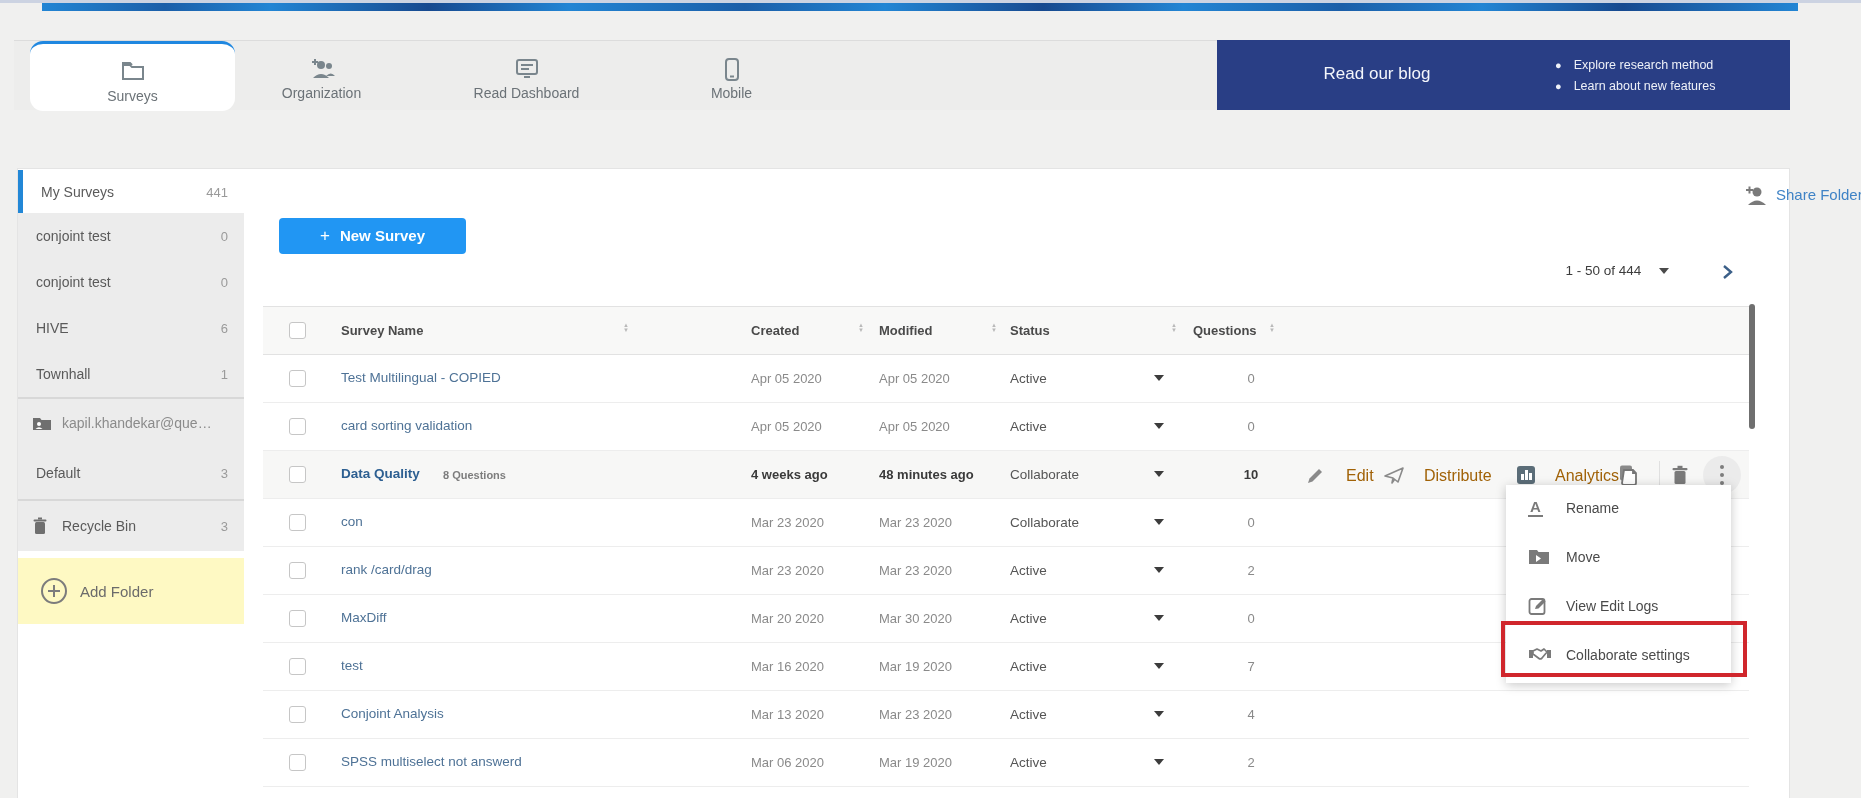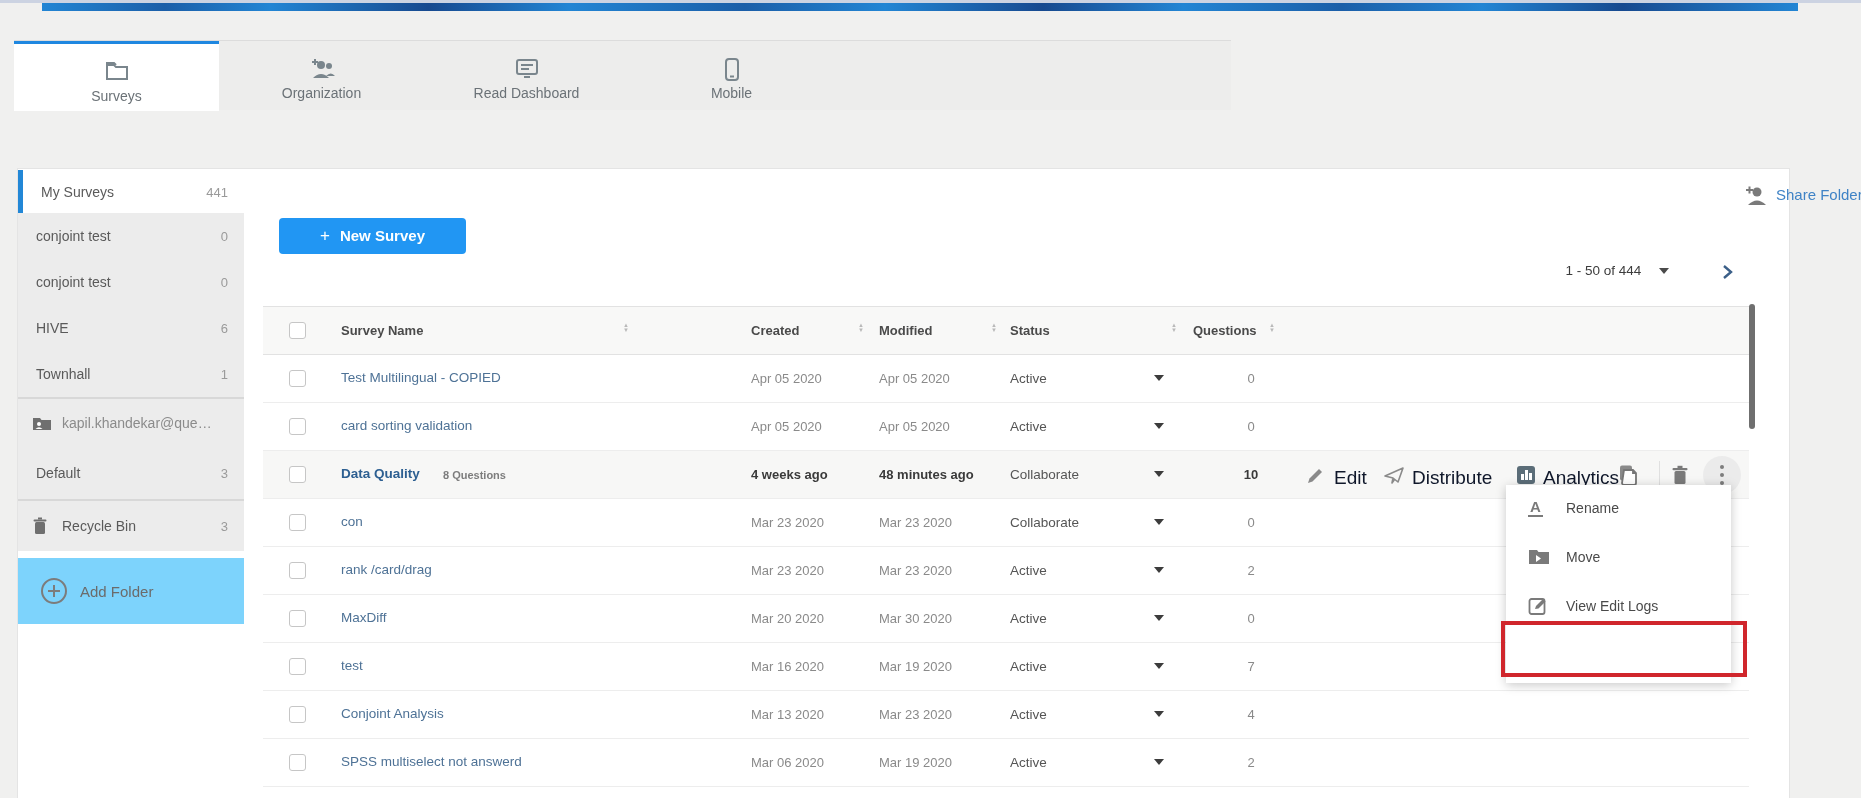--- a/index.html
+++ b/index.html
@@ -31,21 +31,21 @@
 
   
   .side-item { position:absolute; left:0; width:226px; font-size:14px; color:#5a5a5a; cursor:pointer; }
   .side-item .lbl { position:absolute; left:18px; top:50%; transform:translateY(-50%); white-space:nowrap; }
   .side-item .cnt { position:absolute; right:16px; top:50%; transform:translateY(-50%); font-size:13px; color:#9a9a9a; }
   .side-item.gray { background:#ececec; }
   .side-item.active { background:#ffffff; border-left:5px solid #2287d6; }
   .side-divider { position:absolute; left:0; width:226px; height:2px; background:#d8d8d8; }
   .side-item .ficon { position:absolute; left:14px; top:50%; transform:translateY(-50%); }
   .side-item.with-icon .lbl { left:44px; color:#8b8b8b; }
-  #add-folder { background:#7dd3fc; }
+  #add-folder { background:#fef9c3; }
   #add-folder .lbl { left:62px; color:#6b6b6b; font-size:15px; }
 
   
   #share-folder { right:45px; top:14px; height:26px; cursor:pointer; }
   #share-folder .sf-label { position:absolute; left:32px; top:3px; font-size:15px; color:#3f83c6; white-space:nowrap; }
   #new-survey { left:261px; top:49px; width:187px; height:36px; background:#2196f3; border:none; border-radius:4px;
     color:#fff; font-size:15px; font-weight:bold; cursor:pointer; font-family:"Liberation Sans",sans-serif; }
   #new-survey .plus { font-weight:normal; font-size:17px; margin-right:10px; }
   #pagination { top:94px; right:120px; height:20px; font-size:13.5px; color:#3c3c3c; cursor:pointer; }
   .caret-down { display:inline-block; width:0; height:0; border-left:5px solid transparent; border-right:5px solid transparent; border-top:6px solid #4a4a4a; vertical-align:middle; }
@@ -63,21 +63,21 @@
   .name-link { position:absolute; top:15px; font-size:13.5px; color:#4e7296; cursor:pointer; text-decoration:none; }
   .trow.hl .name-link { font-weight:bold; color:#2d5f91; }
   .badge { position:absolute; top:18px; font-size:11px; color:#7d7d7d; font-weight:bold;text-align:right; }
   .status-cell { position:absolute; top:16px; font-size:13.5px; color:#555; }
   .s-caret { position:absolute; top:20px; width:0; height:0; border-left:5px solid transparent; border-right:5px solid transparent; border-top:6px solid #3c3c3c; cursor:pointer; }
   .resp { position:absolute; top:16px; width:60px; text-align:center; font-size:13px; color:#8a8a8a; }
   .trow.hl .cell, .trow.hl .resp { color:#3a3a3a; font-weight:bold; }
   .trow.hl .status-cell { color:#555; font-weight:normal; }
 
   
-  .act-label { position:absolute; top:16px; font-size:19px; color:#0f172a; cursor:pointer; }
+  .act-label { position:absolute; top:16px; font-size:16px; color:#a16207; cursor:pointer;margin-left:12px; }
   .act-icon { position:absolute; top:14px; cursor:pointer; }
   #analytics-chip { position:absolute; top:15px; width:18px; height:18px; background:#5b6d78; border-radius:3px; cursor:pointer; }
   #analytics-chip i { position:absolute; bottom:4px; width:3px; background:#fff; }
   .vdivider { position:absolute; top:10px; width:1px; height:28px; background:#e0e0e0; }
   #dots-btn { position:absolute; top:5px; width:38px; height:38px; border-radius:50%; background:#ebebeb; cursor:pointer; }
   #dots-btn b { position:absolute; left:17px; width:4px; height:4px; border-radius:50%; background:#7d7d7d; }
 
   
   #ctx-menu { left:1488px; top:316px; width:225px; height:198px; background:#fff; box-shadow:0 2px 10px rgba(0,0,0,.22); }
   .menu-item { position:absolute; left:0; width:225px; height:49px; cursor:pointer; }
@@ -93,21 +93,21 @@
 </style>
 </head>
 <body>
 
 <div id="screen">
 
   <div id="top-sliver" class="abs"></div>
   <div id="top-blue-bar" class="abs"></div>
 
   <div id="tabstrip" class="abs">
-    <div class="tab active" style="left:0;">
+    <div class="tab active" style="left:16px;border-radius:13px;">
       <div class="ticon">
         <svg width="24" height="20" viewBox="0 0 24 20" style="margin:0 auto">
             <path d="M2 4 h7 l2 2 h11 v12 h-20 z M2 4 v-2 h7 l2 2" fill="none" stroke="#7a868d" stroke-width="2"></path>
           </svg>
       </div>
       <div class="tlabel">Surveys</div>
     </div>
     <div class="tab" style="left:205px;">
       <div class="ticon">
         <svg width="28" height="22" viewBox="0 0 28 22" style="margin:0 auto">
@@ -134,20 +134,25 @@
       <div class="ticon">
         <svg width="16" height="24" viewBox="0 0 16 24" style="margin:0 auto">
             <rect x="2" y="1" width="12" height="21" rx="3" fill="none" stroke="#7a868d" stroke-width="2"></rect>
             <path d="M6 18.5 h4" stroke="#7a868d" stroke-width="2"></path>
           </svg>
       </div>
       <div class="tlabel">Mobile</div>
     </div>
   </div>
 
+  <div id="banner" class="abs">
+    <div id="banner-title">Read our blog</div>
+    <div class="banner-bullet" style="top:18px;"><span class="dot">●</span><span>Explore research method</span></div>
+    <div class="banner-bullet" style="top:39px;"><span class="dot">●</span><span>Learn about new features</span></div>
+  </div>
 
   <div id="card" class="abs">
 
     <div class="side-item active" style="top:1px; height:43px;">
       <span class="lbl">My Surveys</span>
       <span class="cnt">441</span>
     </div>
     <div class="side-item gray" style="top:44px; height:46px;">
       <span class="lbl">conjoint test</span>
       <span class="cnt">0</span>
@@ -392,18 +397,27 @@
       </div>
       <div class="menu-item" style="top:98px;">
         <span class="micon">
           <svg width="22" height="20" viewBox="0 0 22 20">
               <rect x="1.5" y="3" width="15" height="15" rx="2" fill="none" stroke="#7a7a7a" stroke-width="1.8"></rect>
               <path d="M7 13 l1-3 L15 3 l2.5 2.5 -7 7 z" fill="#7a7a7a"></path>
             </svg>
         </span>
         <span class="mlabel">View Edit Logs</span>
       </div>
+      <div class="menu-item" style="top:147px;">
+        <span class="micon">
+          <svg width="24" height="18" viewBox="0 0 24 18">
+              <path d="M1 5 h4 v8 h-4 z M19 5 h4 v8 h-4 z" fill="#7a7a7a"></path>
+              <path d="M5 6 l4-2 4 2 3-2 3 3 -5 6 a2 2 0 01-3 .5 l-6-4.5 z" fill="none" stroke="#7a7a7a" stroke-width="1.7" stroke-linejoin="round"></path>
+            </svg>
+        </span>
+        <span class="mlabel">Collaborate settings</span>
+      </div>
     </div>
 
     <div id="red-box" class="abs"></div>
 
   </div>
 </div>
 
 </body></html>

